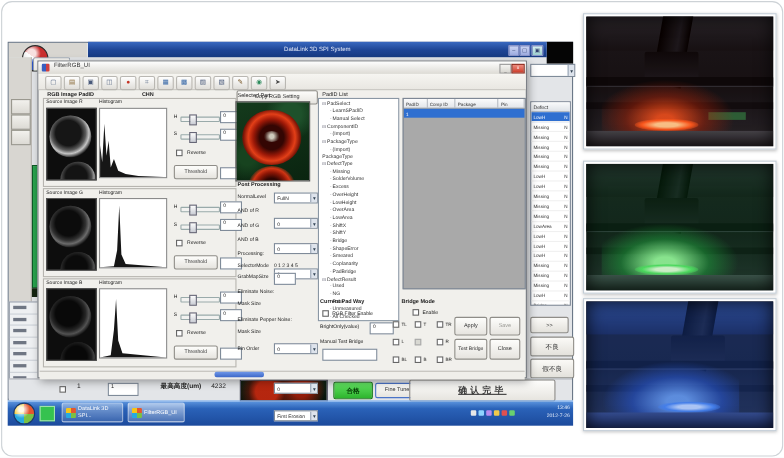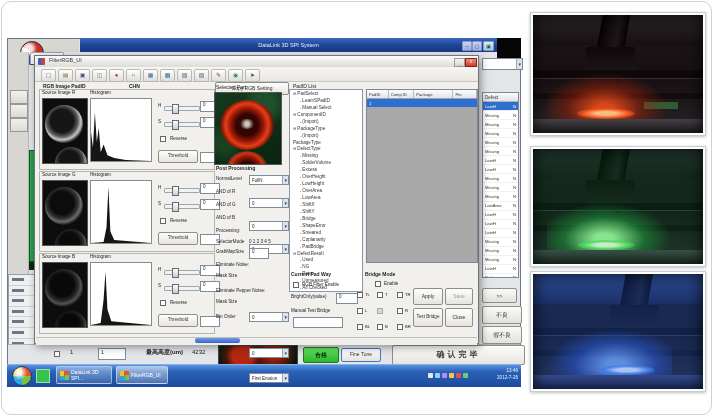--- a/index.html
+++ b/index.html
@@ -58,21 +58,21 @@
 
   
   #bottomstrip{left:8px;top:344px;width:512px;height:20px;background:#e3e5e8;border-top:1px solid #b0b4ba;}
   #thumb{left:218px;top:345px;width:78px;height:18px;background:
      radial-gradient(circle at 30% 55%, rgba(200,40,15,.9) 0 18%, rgba(120,20,8,.5) 30%, rgba(0,0,0,0) 45%),
      radial-gradient(circle at 70% 40%, rgba(180,30,10,.8) 0 14%, rgba(0,0,0,0) 40%),
      linear-gradient(#0d2113,#07130a);border:1px solid #445;}
   #passbtn{left:303px;top:347px;width:34px;height:14px;background:linear-gradient(#63e463,#2db42d);
            border:1px solid #1a7a1a;border-radius:2px;color:#063c06;display:flex;align-items:center;justify-content:center;}
   #finetune{left:341px;top:348px;width:38px;height:12px;border-color:#4a74c8;}
-  #confirmbtn{left:392px;top:345px;width:131px;height:18px;color:#3a3a3a;letter-spacing:3px;}
+  #confirmbtn{left:372px;top:345px;width:131px;height:18px;color:#3a3a3a;letter-spacing:3px;text-decoration:underline;}
 
   
   #taskbar{left:7px;top:364px;width:514px;height:22px;
            background:linear-gradient(180deg,#5a93dd 0%,#2a62b8 30%,#1c4a9c 70%,#16права 100%);
            background:linear-gradient(180deg,#5a93dd 0%,#2a62b8 30%,#1c4a9c 100%);border-top:1px solid #7fb0ef;}
   #orb{left:12px;top:366px;width:18px;height:18px;border-radius:50%;border:1px solid #1a3a6e;
        background:radial-gradient(circle at 35% 30%,rgba(255,255,255,.9) 0 12%,rgba(255,255,255,0) 45%),
        conic-gradient(#e4572e 0 90deg,#7ac143 90deg 180deg,#28aae1 180deg 270deg,#f5c518 270deg);}
   .taskapp{top:366px;height:18px;border-radius:2px;border:1px solid rgba(255,255,255,.45);
            background:linear-gradient(180deg,rgba(255,255,255,.38),rgba(255,255,255,.12));

